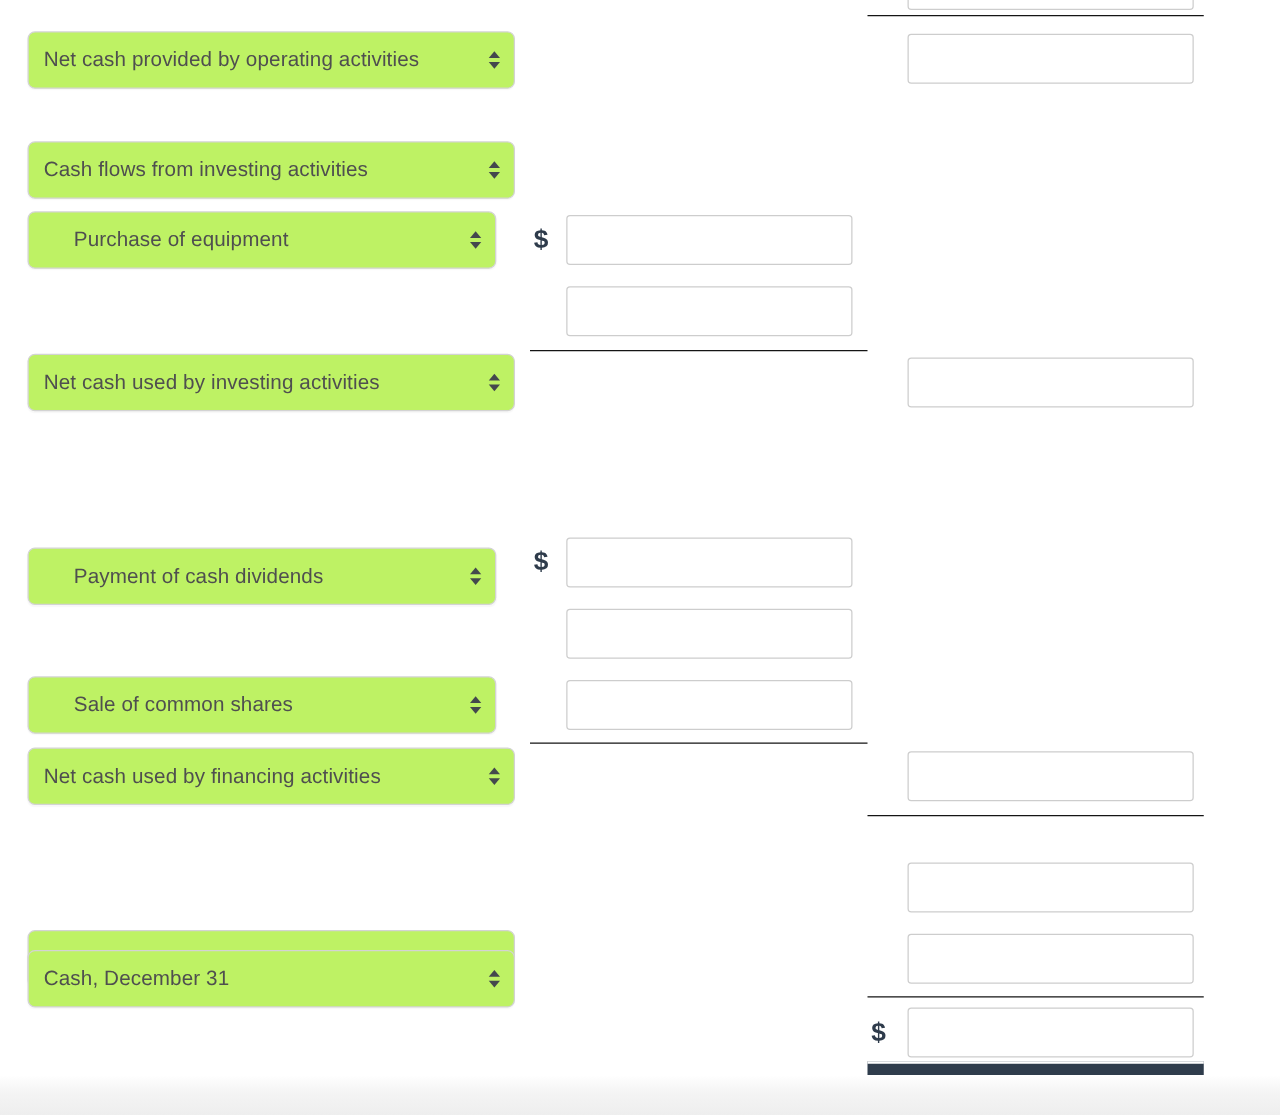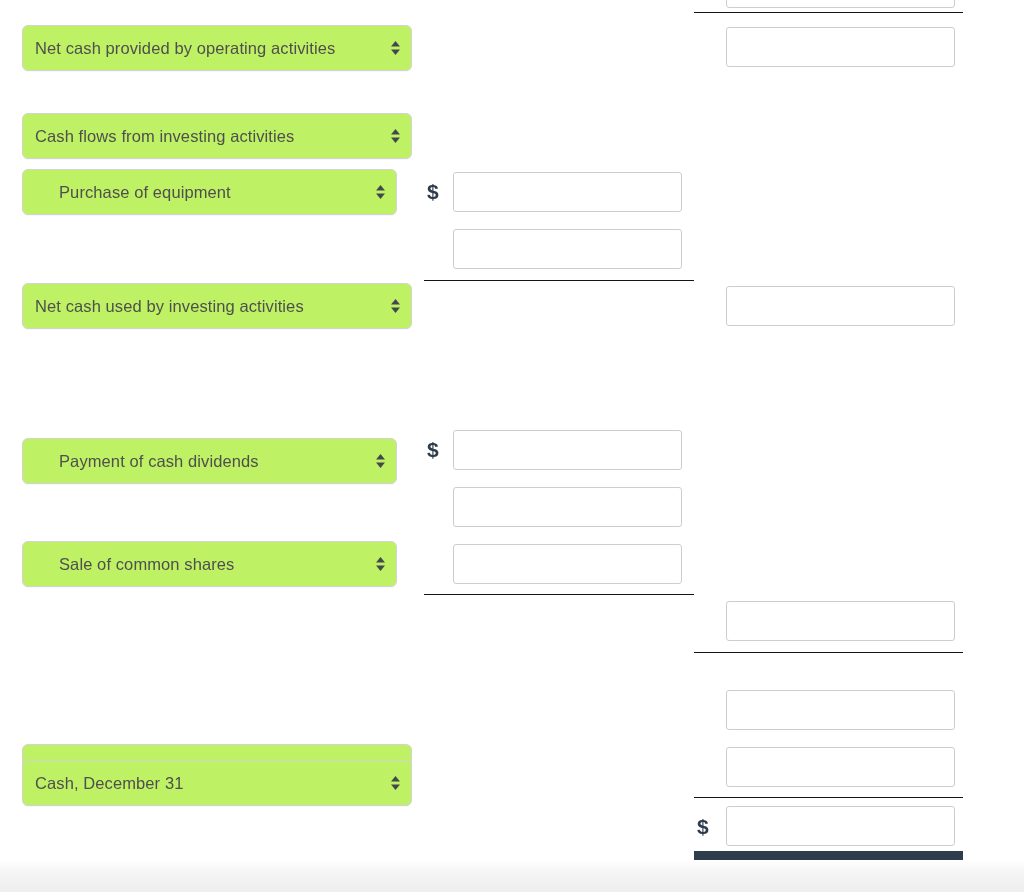--- a/index.html
+++ b/index.html
@@ -178,20 +178,29 @@
     <span class="spin">
       <svg width="11" height="20" viewBox="0 0 11 20">
           <polygon points="5.5,3 10,8.4 1,8.4" fill="#44484d"></polygon>
           <polygon points="5.5,17 10,11.6 1,11.6" fill="#44484d"></polygon>
         </svg>
     </span>
   </div>
   <div class="amt c2" style="top:544px;"></div>
   <div class="rule c2" style="top:594px;"></div>
 
+  <div class="acct wide" style="top:598px;">
+    <span>Net cash used by financing activities</span>
+    <span class="spin">
+      <svg width="11" height="20" viewBox="0 0 11 20">
+          <polygon points="5.5,3 10,8.4 1,8.4" fill="#44484d"></polygon>
+          <polygon points="5.5,17 10,11.6 1,11.6" fill="#44484d"></polygon>
+        </svg>
+    </span>
+  </div>
   <div class="amt c3" style="top:601px;"></div>
   <div class="rule c3" style="top:652px;"></div>
 
   <div class="amt c3" style="top:690px;"></div>
 
   <div class="acct wide" style="top:744px;">
     <span>Cash, March 1</span>
     <span class="spin">
       <svg width="11" height="20" viewBox="0 0 11 20">
           <polygon points="5.5,3 10,8.4 1,8.4" fill="#44484d"></polygon>

